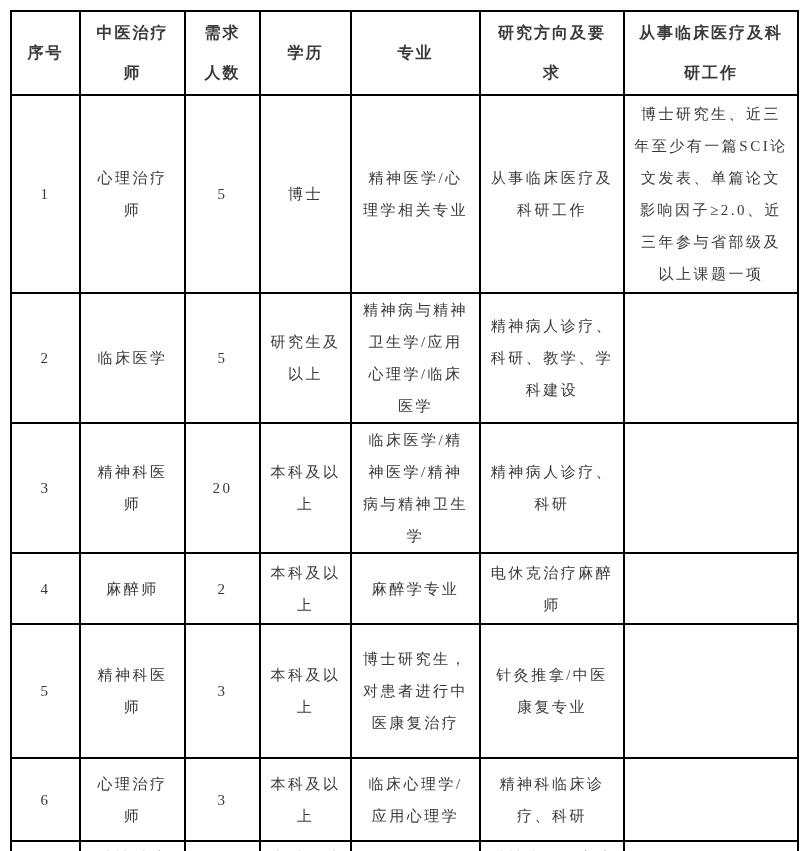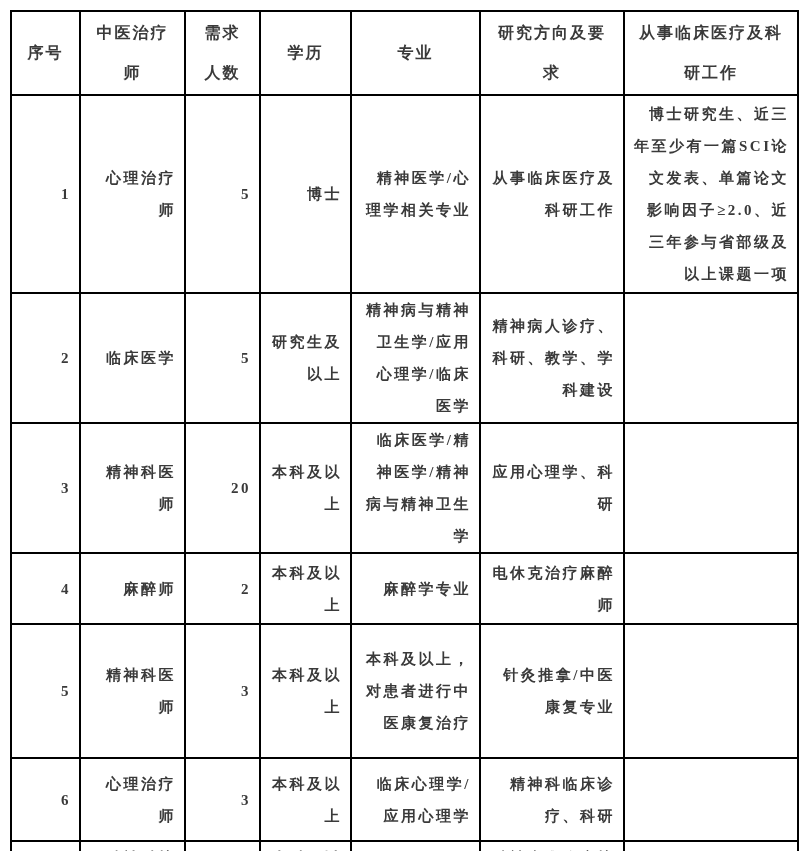--- a/index.html
+++ b/index.html
@@ -33,25 +33,24 @@
   }
   table.recruit th {
     font-size: 16px;
     font-weight: bold;
     letter-spacing: 2px;
     line-height: 40px;
     padding: 0 12px;
   }
   table.recruit td {
     font-size: 15px;
-    font-weight: bold;
+    font-weight: normal;
     letter-spacing: 2.5px;
     line-height: 32px;
     padding: 0 8px;
-    text-align: right;
   }
   tr.hdr   { height: 84px; }
   tr.r1    { height: 198px; }
   tr.r2    { height: 103px; }
   tr.r3    { height: 101px; }
   tr.r4    { height: 71px; }
   tr.r5    { height: 134px; }
   tr.r6    { height: 83px; }
   tr.r7    { height: 59px; } 
 </style>
@@ -98,38 +97,38 @@
         <td>精神病与精神卫生学/应用心理学/临床医学</td>
         <td>精神病人诊疗、科研、教学、学科建设</td>
         <td></td>
       </tr>
       <tr class="r3">
         <td>3</td>
         <td>精神科医师</td>
         <td>20</td>
         <td>本科及以上</td>
         <td>临床医学/精神医学/精神病与精神卫生学</td>
-        <td>应用心理学、科研</td>
+        <td>精神病人诊疗、科研</td>
         <td></td>
       </tr>
       <tr class="r4">
         <td>4</td>
         <td>麻醉师</td>
         <td>2</td>
         <td>本科及以上</td>
         <td>麻醉学专业</td>
         <td>电休克治疗麻醉师</td>
         <td></td>
       </tr>
       <tr class="r5">
         <td>5</td>
         <td>精神科医师</td>
         <td>3</td>
         <td>本科及以上</td>
-        <td>本科及以上，对患者进行中医康复治疗</td>
+        <td>博士研究生，对患者进行中医康复治疗</td>
         <td>针灸推拿/中医康复专业</td>
         <td></td>
       </tr>
       <tr class="r6">
         <td>6</td>
         <td>心理治疗师</td>
         <td>3</td>
         <td>本科及以上</td>
         <td>临床心理学/应用心理学</td>
         <td>精神科临床诊疗、科研</td>

